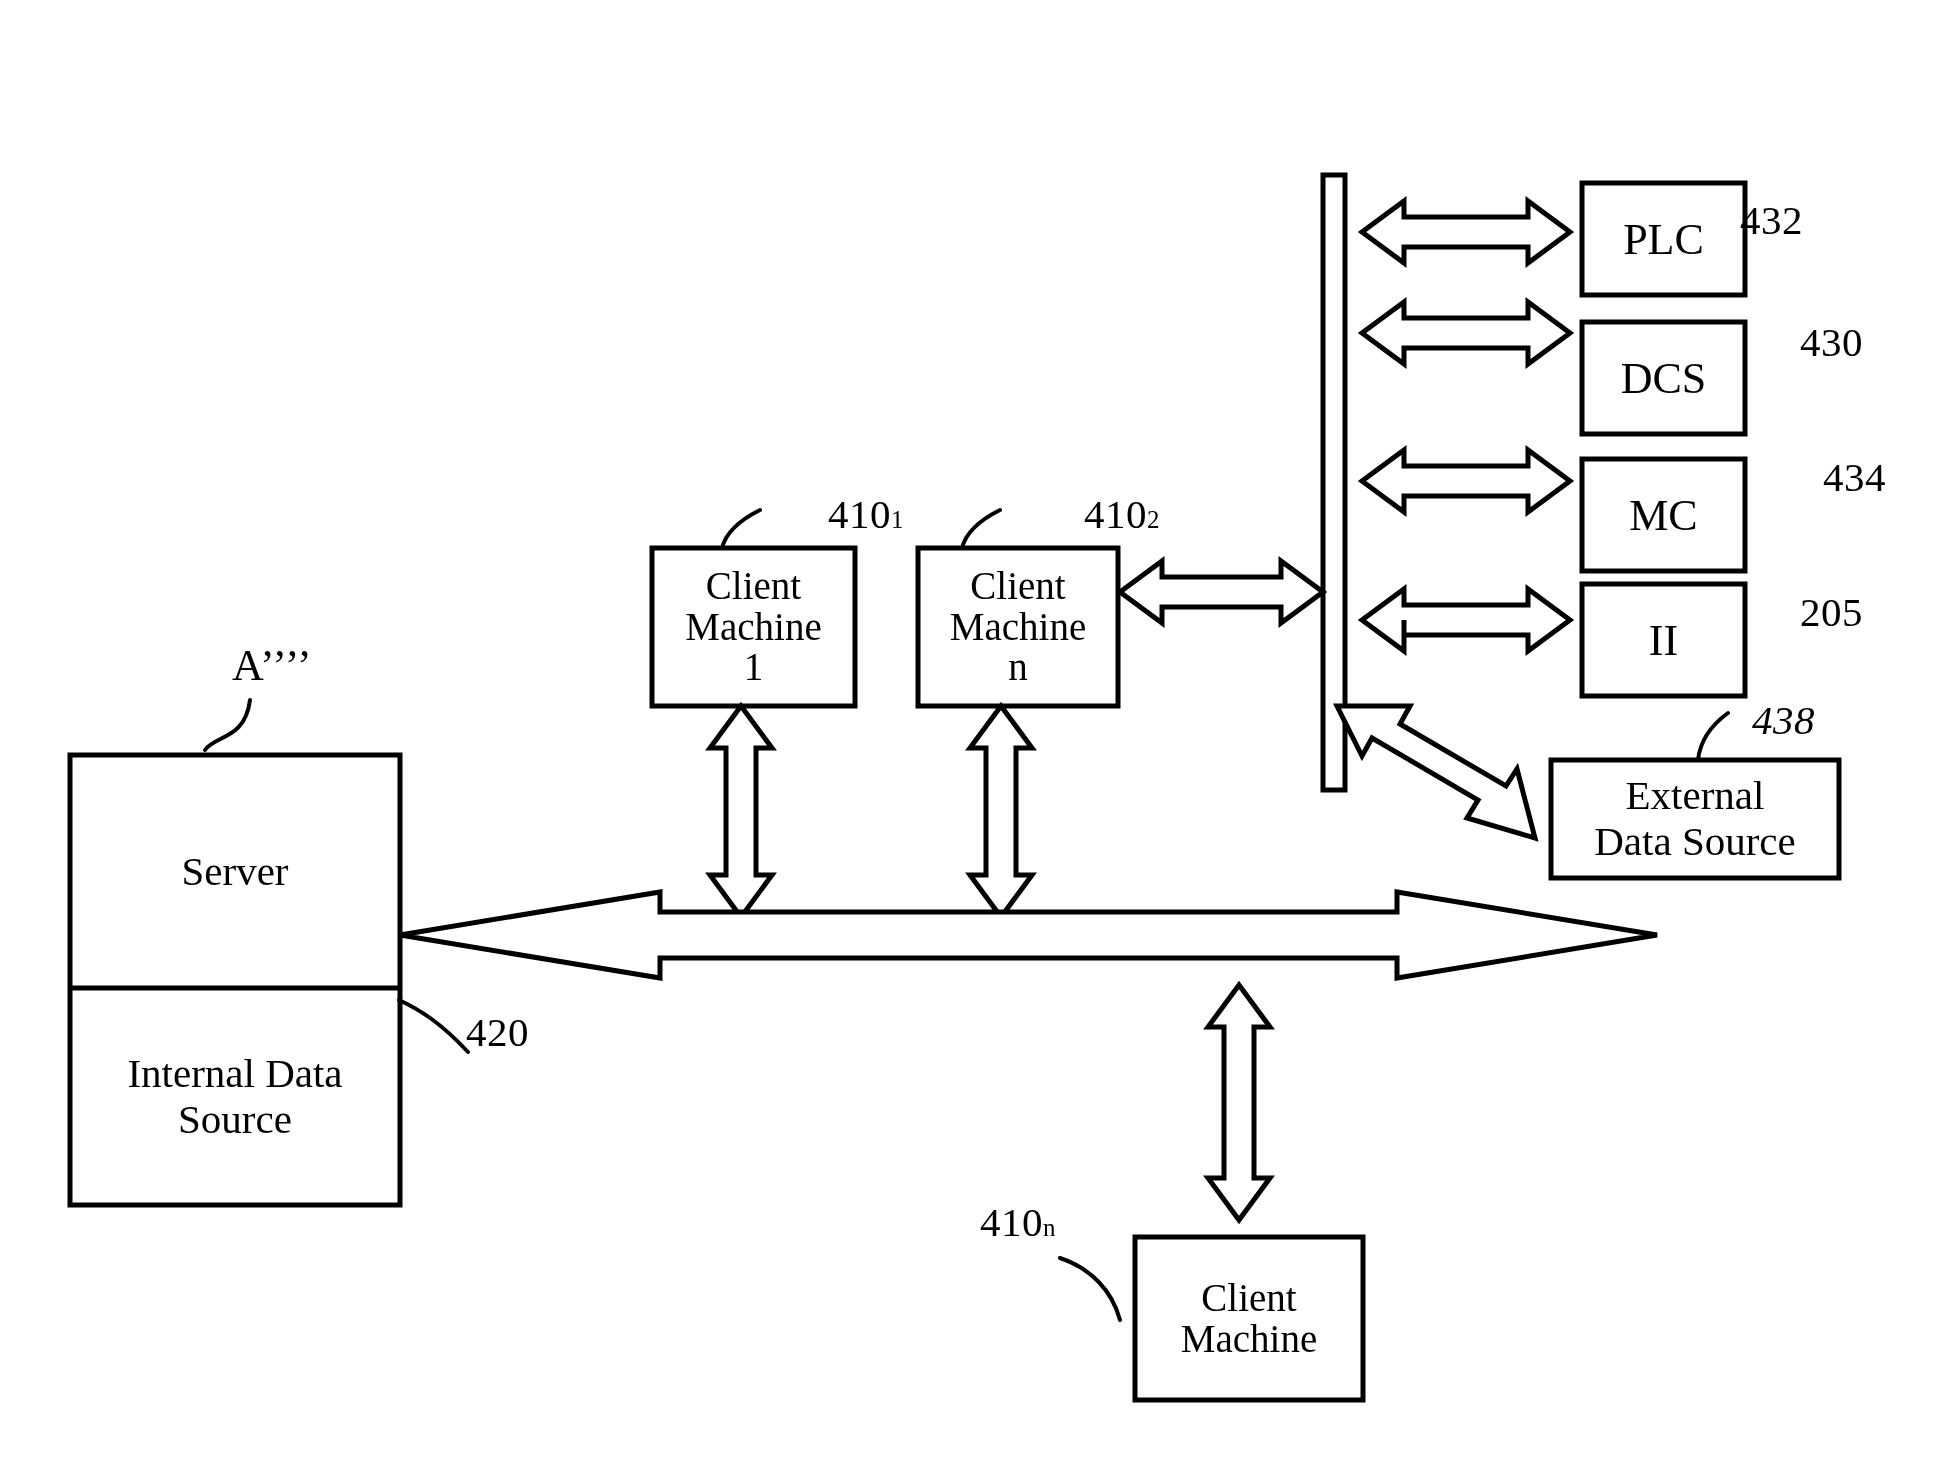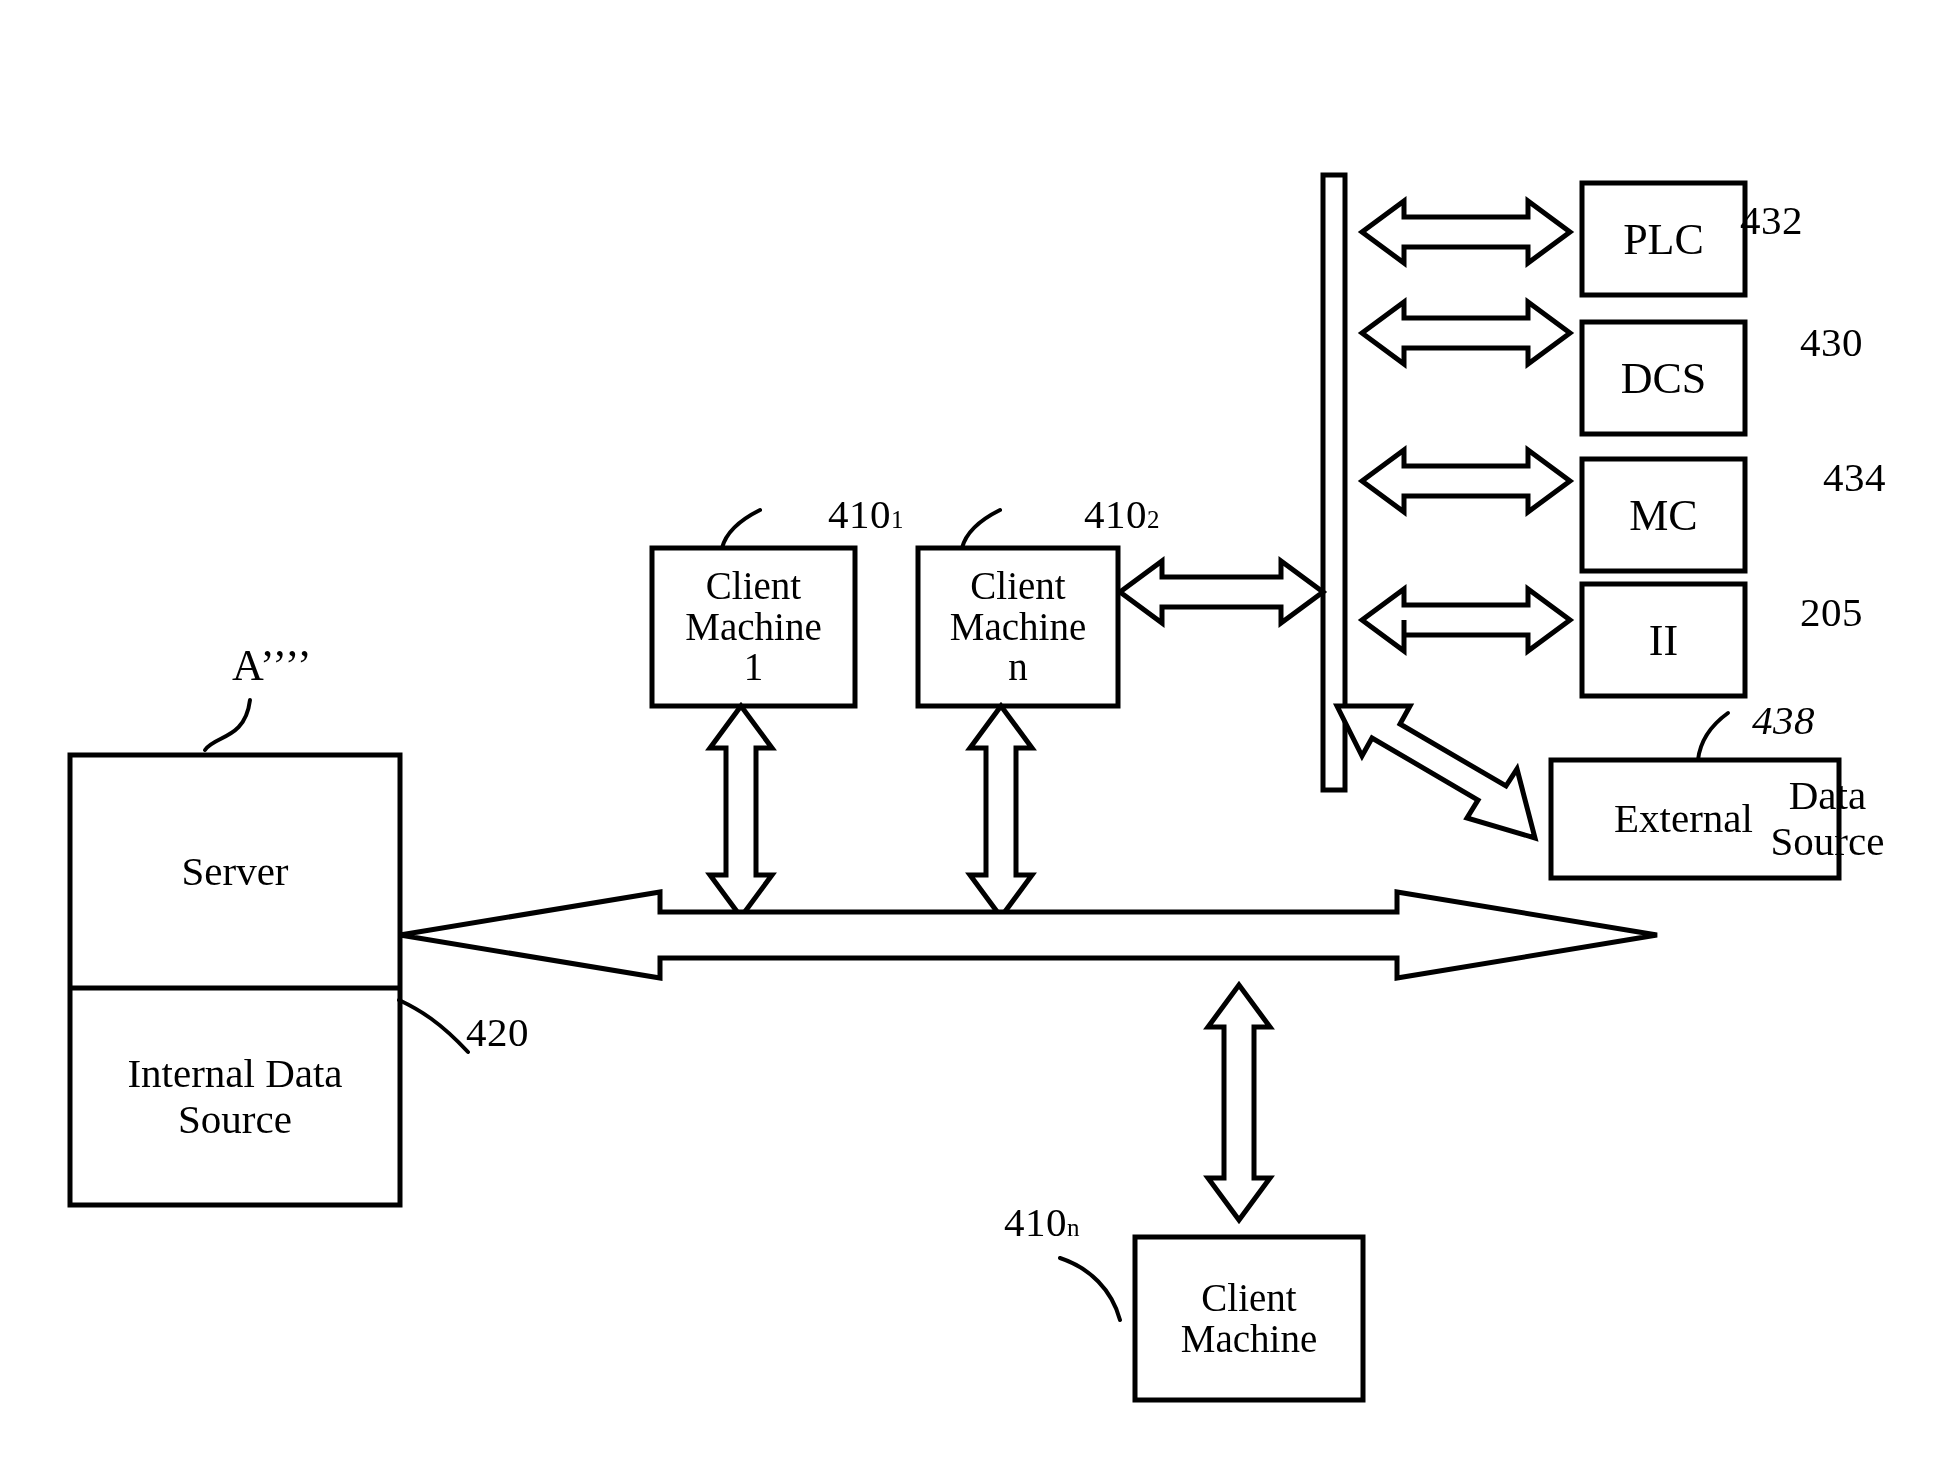--- a/index.html
+++ b/index.html
@@ -182,33 +182,33 @@
     <div class="box-text">Client</div>
     <div class="box-text">Machine</div>
     <div class="box-text">n</div>
   </div>
   <div class="lbl ref-num" style="left:1068px; top:492px;margin-left:16px;"><span>410</span><span class="ref-sub">2</span></div>
 
   <div class="centerbox" style="left:1135px; top:1237px; width:228px; height:163px; flex-direction:column;">
     <div class="box-text">Client</div>
     <div class="box-text">Machine</div>
   </div>
-  <div class="lbl ref-num" style="left:1004px; top:1200px;"><span>410</span><span class="ref-sub">n</span></div>
+  <div class="lbl ref-num" style="left:980px; top:1200px;"><span>410</span><span class="ref-sub">n</span></div>
 
   <div class="centerbox unit-text" style="left:1582px; top:183px; width:163px; height:112px;">PLC</div>
   <div class="lbl ref-num" style="left:1740px; top:198px;">432</div>
 
   <div class="centerbox unit-text" style="left:1582px; top:322px; width:163px; height:112px;">DCS</div>
   <div class="lbl ref-num" style="left:1800px; top:320px;">430</div>
 
   <div class="centerbox unit-text" style="left:1582px; top:459px; width:163px; height:112px;">MC</div>
   <div class="lbl ref-num" style="left:1800px; top:455px;margin-left:23px;">434</div>
 
   <div class="centerbox unit-text" style="left:1582px; top:584px; width:163px; height:112px;">II</div>
   <div class="lbl ref-num" style="left:1800px; top:590px;">205</div>
 
-  <div class="centerbox" style="left:1614px; top:760px; width:288px; height:118px; flex-direction:row;">
+  <div class="centerbox" style="left:1551px; top:760px; width:288px; height:118px; flex-direction:column;">
     <div class="box-text-lg">External</div>
     <div class="box-text-lg">Data Source</div>
   </div>
   <div class="lbl ref-num" style="left:1752px; top:698px;font-style:italic;">438</div>
 
 </div>
 
 </body></html>

